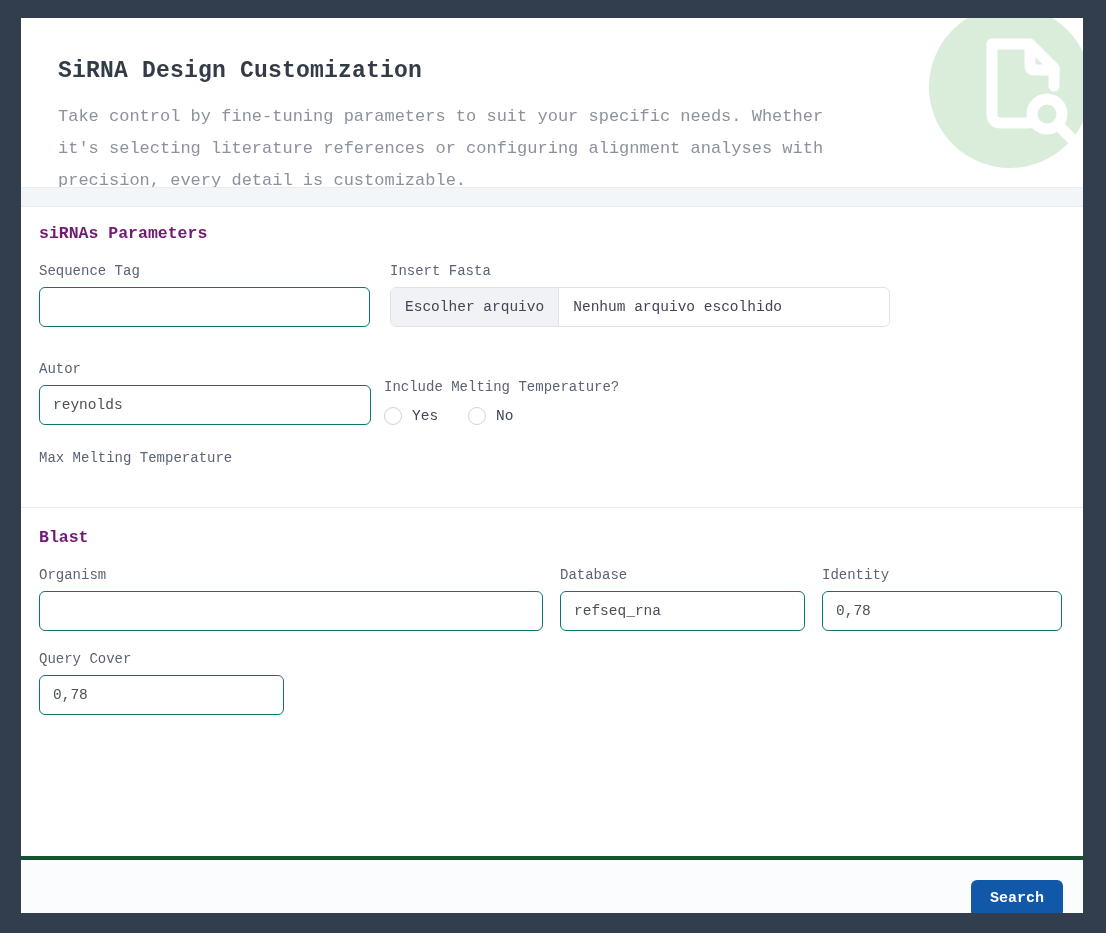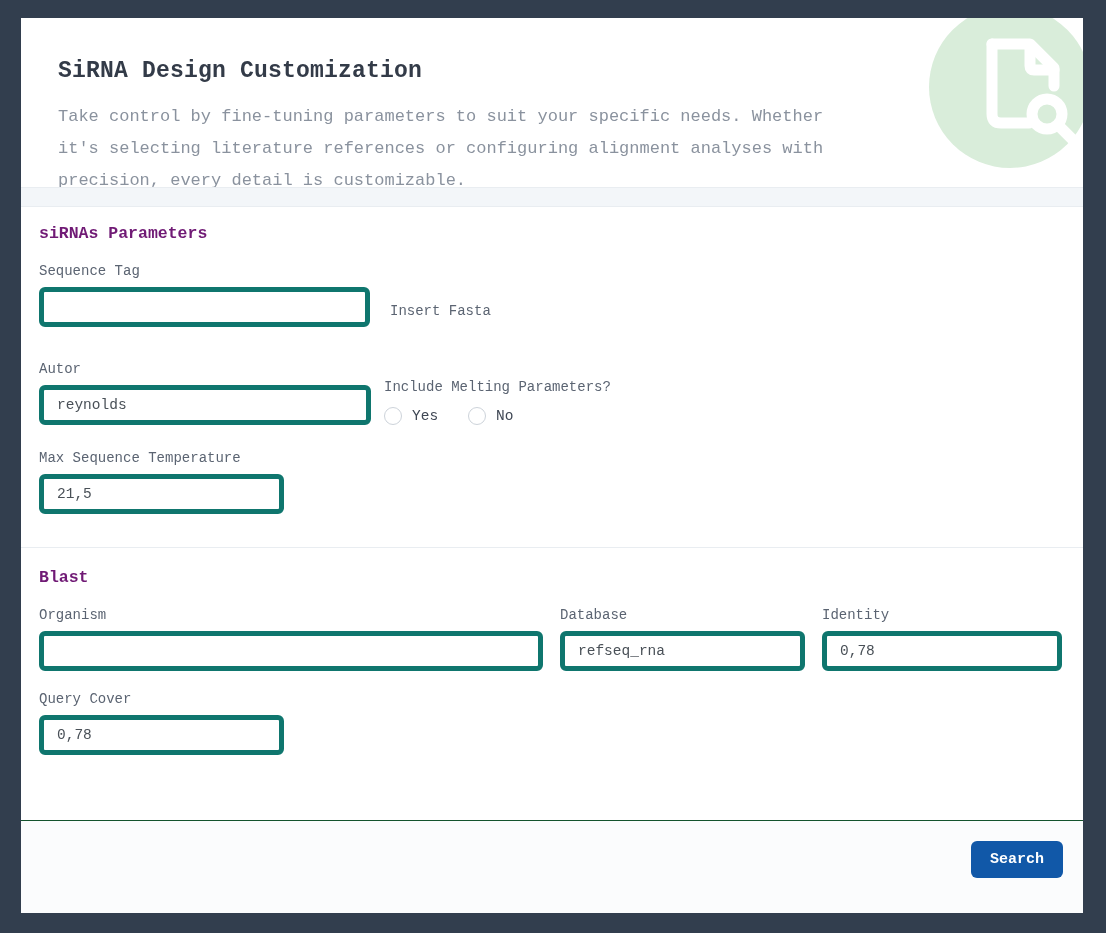--- a/index.html
+++ b/index.html
@@ -65,21 +65,21 @@
   .row { display: flex; align-items: flex-end; }
   .field label {
     display: block;
     font-size: 14px;
     color: #5b6472;
     margin-bottom: 8px;
   }
   .text-input {
     height: 40px;
     width: 100%;
-    border: 5px solid #0f766e;
+    border: 1px solid #0f766e;
     border-radius: 6px;
     padding: 0 13px;
     font-size: 14.5px;
     color: #495057;
     font-family: inherit;
     background: #fff;
     outline: none;
   }
   
   .file-input {
@@ -130,23 +130,23 @@
     color: #6a87a5;
   }
   .divider {
     border: none;
     border-top: 1px solid #e9edf1;
     margin: 33px -18px 20px -18px;
   }
   
   .card-footer {
     flex: 0 0 auto;
-    height: 93px;
+    height: 57px;
     background: #fbfcfd;
-    border-top: 1px solid #14532d;
+    border-top: 4px solid #14532d;
     padding: 20px 20px 0 20px;
     display: flex;
     justify-content: flex-end;
     align-items: flex-start;
   }
   .search-button {
     background: #1158a8;
     color: #ffffff;
     border: none;
     border-radius: 6px;
@@ -198,47 +198,50 @@
 
     <div class="section-heading">siRNAs Parameters</div>
 
     <div class="row">
       <div class="field w-seq">
         <label>Sequence Tag</label>
         <input type="text" class="text-input" value="" style="">
       </div>
       <div class="field w-fasta">
         <label>Insert Fasta</label>
+        <div class="file-input">
+          <span class="file-btn">Escolher arquivo</span>
+          <span class="file-status">Nenhum arquivo escolhido</span>
+        </div>
       </div>
     </div>
 
     <div class="row mt-row2">
       <div class="field w-autor">
         <label>Autor</label>
         <input type="text" class="text-input" value="reynolds" style="">
       </div>
       <div class="field w-melt">
-        <label>Include Melting Parameters?</label>
+        <label>Include Melting Temperature?</label>
         <div class="radio-group">
           <span class="radio-option">
             <span class="radio-circle"></span>
             <span class="radio-label">Yes</span>
           </span>
           <span class="radio-option">
             <span class="radio-circle"></span>
             <span class="radio-label">No</span>
           </span>
         </div>
       </div>
     </div>
 
     <div class="row mt-row3">
       <div class="field w-max">
-        <label>Max Sequence Temperature</label>
-        <input type="text" class="text-input" value="21,5" style="">
+        <label>Max Melting Temperature</label>
       </div>
     </div>
 
     <hr class="divider">
 
     <div class="section-heading">Blast</div>
 
     <div class="row">
       <div class="field w-org">
         <label>Organism</label>

